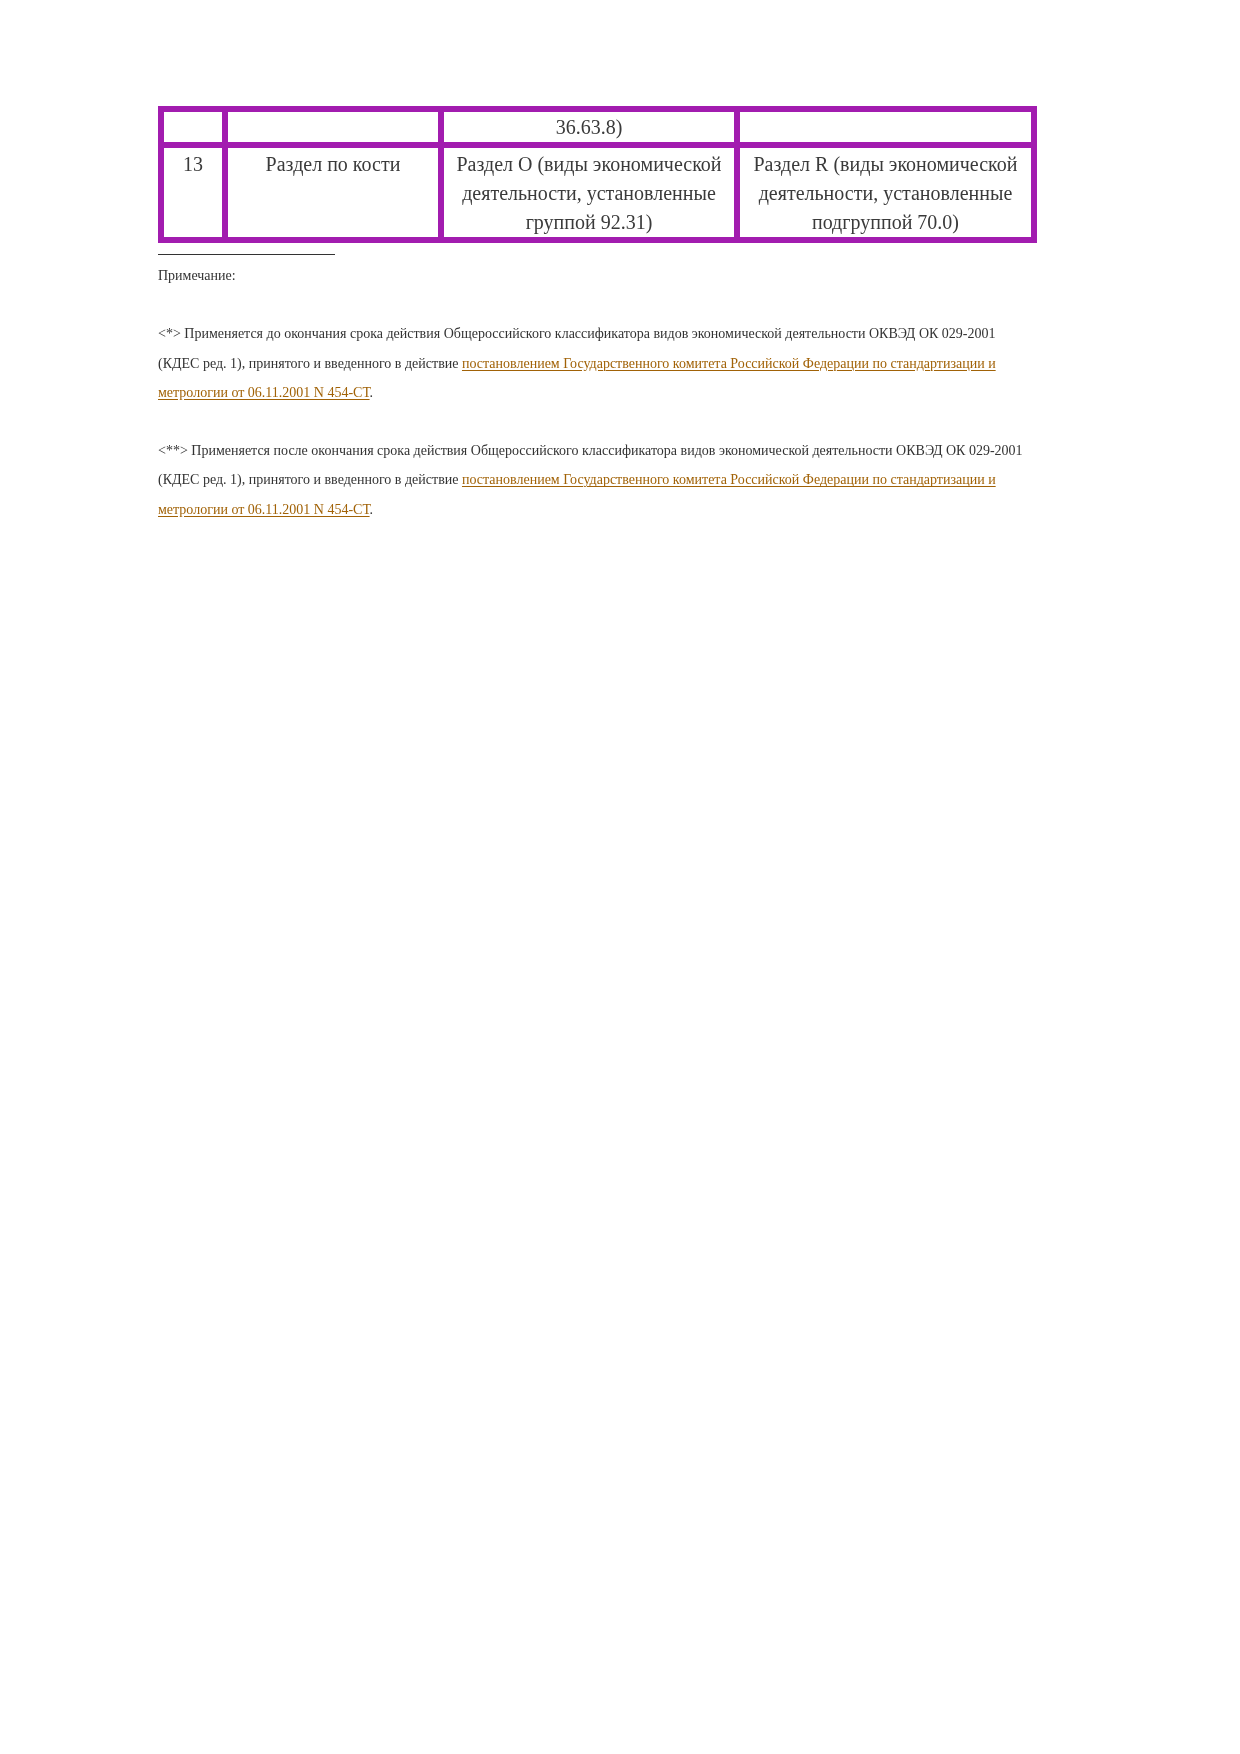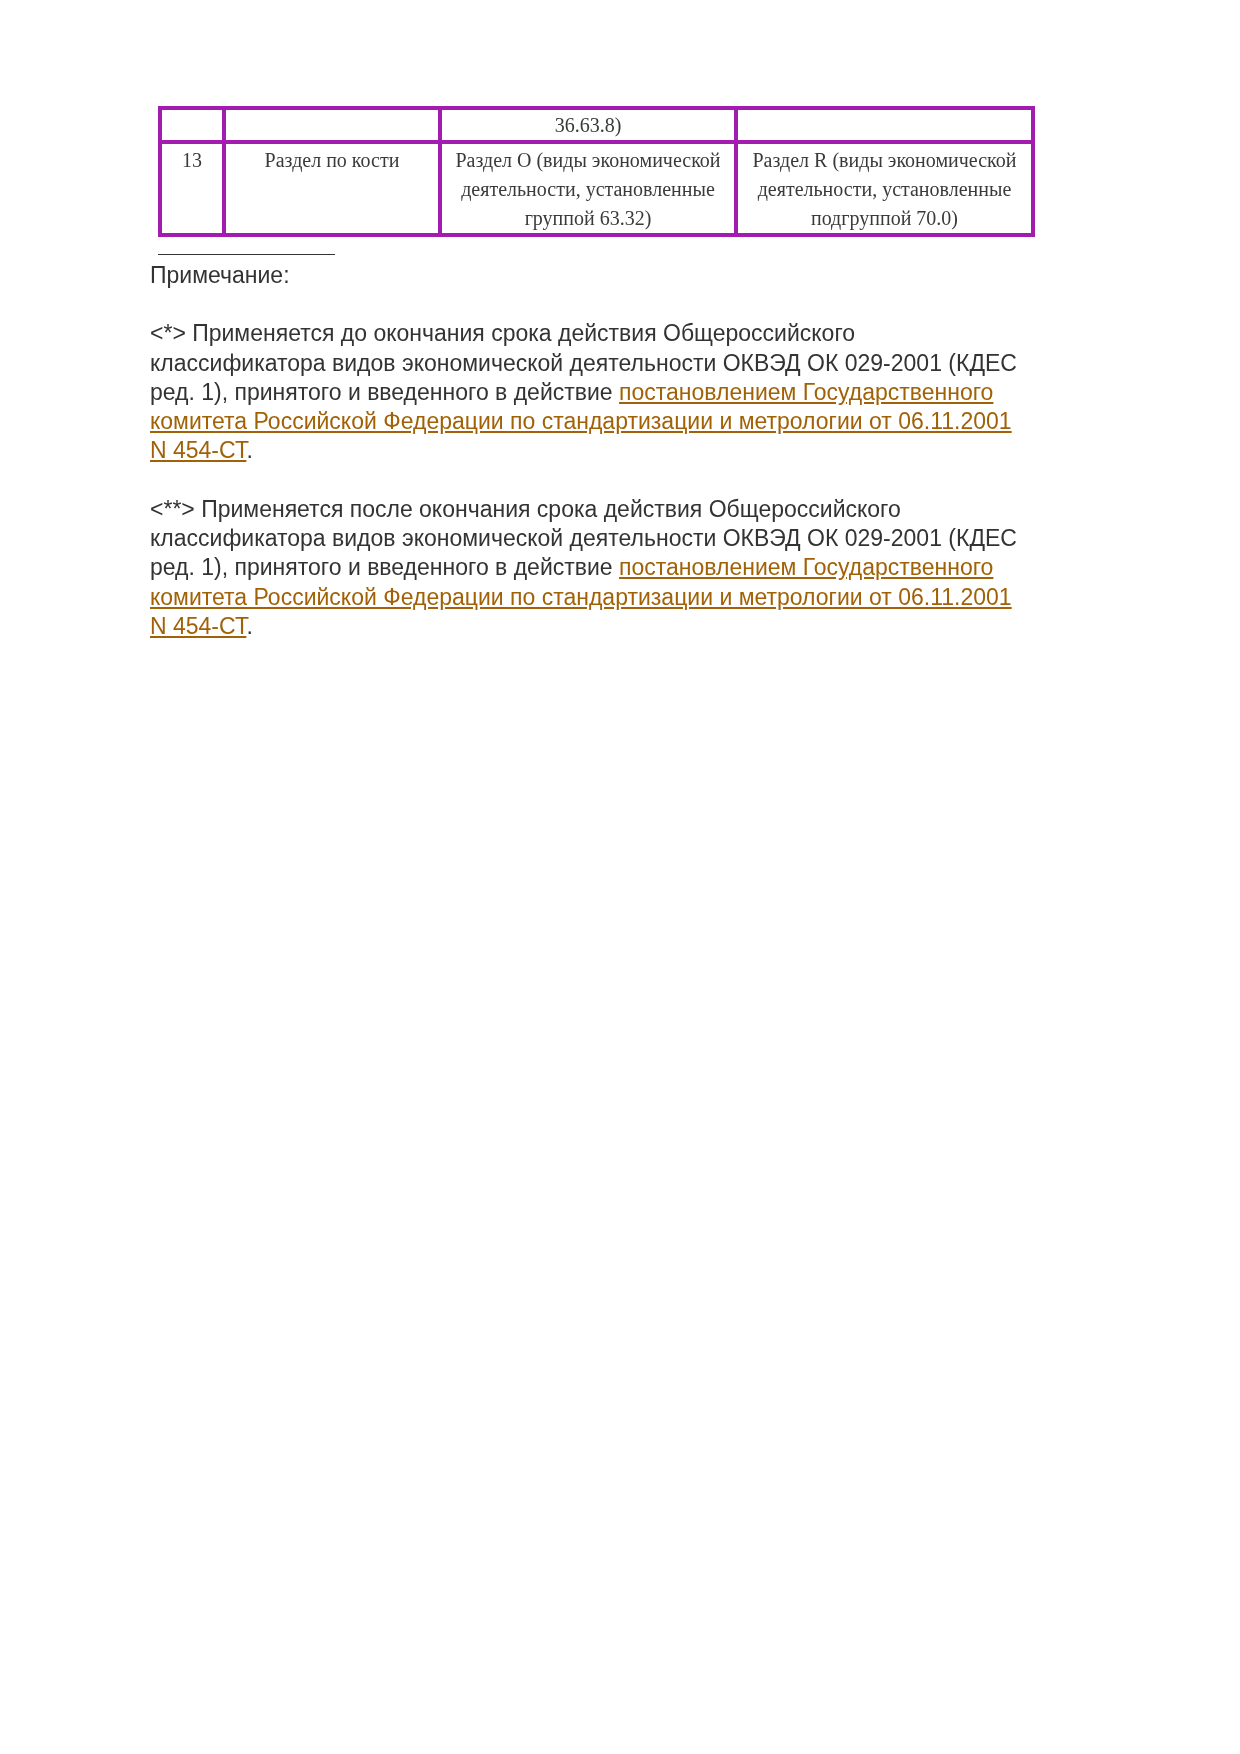--- a/index.html
+++ b/index.html
@@ -5,33 +5,33 @@
   html, body { margin: 0; padding: 0; background: #ffffff; }
   body { width: 1240px; height: 1754px; position: relative; overflow: hidden; }
   .page { position: absolute; left: 0; top: 0; width: 1240px; height: 1754px; }
   table.okved {
     position: absolute; left: 158px; top: 106px; width: 873px;
     border-collapse: collapse; table-layout: fixed;
     font-family: "Liberation Serif", "DejaVu Serif", serif;
     font-size: 20px; color: #3a3a3a; line-height: 29px;
   }
   table.okved td {
-    border: 4px solid #a21caf; text-align: center; vertical-align: top;
+    border: 6px solid #a21caf; text-align: center; vertical-align: top;
     padding: 0 6px; 
   }
   table.okved tr.r1 td { height: 29px; padding-top: 1px; }
   table.okved tr.r2 td { height: 86px; padding-top: 2px; }
   .rule {
     position: absolute; left: 158px; top: 254px; width: 177px; height: 0;
     border-top: 1.5px solid #333333;
   }
   .notes {
-    position: absolute; left: 150px; top: 261px; width: 880px;
-    font-family: Liberation Sans, sans-serif;
-    font-size: 23px; line-height: 29.3px; color: #333333;
+    position: absolute; left: 158px; top: 261px; width: 880px;
+    font-family: Liberation Serif, serif;
+    font-size: 14px; line-height: 29.3px; color: #333333;
   }
   .notes p { margin: 0; }
   .notes .gap { height: 29px; }
   .notes a { color: #a16207; text-decoration: underline; text-underline-offset: 2px; }
 </style>
 </head>
 <body>
 
 <div class="page">
 
@@ -45,21 +45,21 @@
     <tbody>
       <tr class="r1">
         <td></td>
         <td></td>
         <td>36.63.8)</td>
         <td></td>
       </tr>
       <tr class="r2">
         <td>13</td>
         <td>Раздел по кости</td>
-        <td>Раздел O (виды экономической деятельности, установленные группой 63.32)</td>
+        <td>Раздел O (виды экономической деятельности, установленные группой 92.31)</td>
         <td>Раздел R (виды экономической деятельности, установленные подгруппой 70.0)</td>
       </tr>
     </tbody>
   </table>
 
   <div class="rule"></div>
 
   <div class="notes">
     <p>Примечание:</p>
     <div class="gap"></div>

